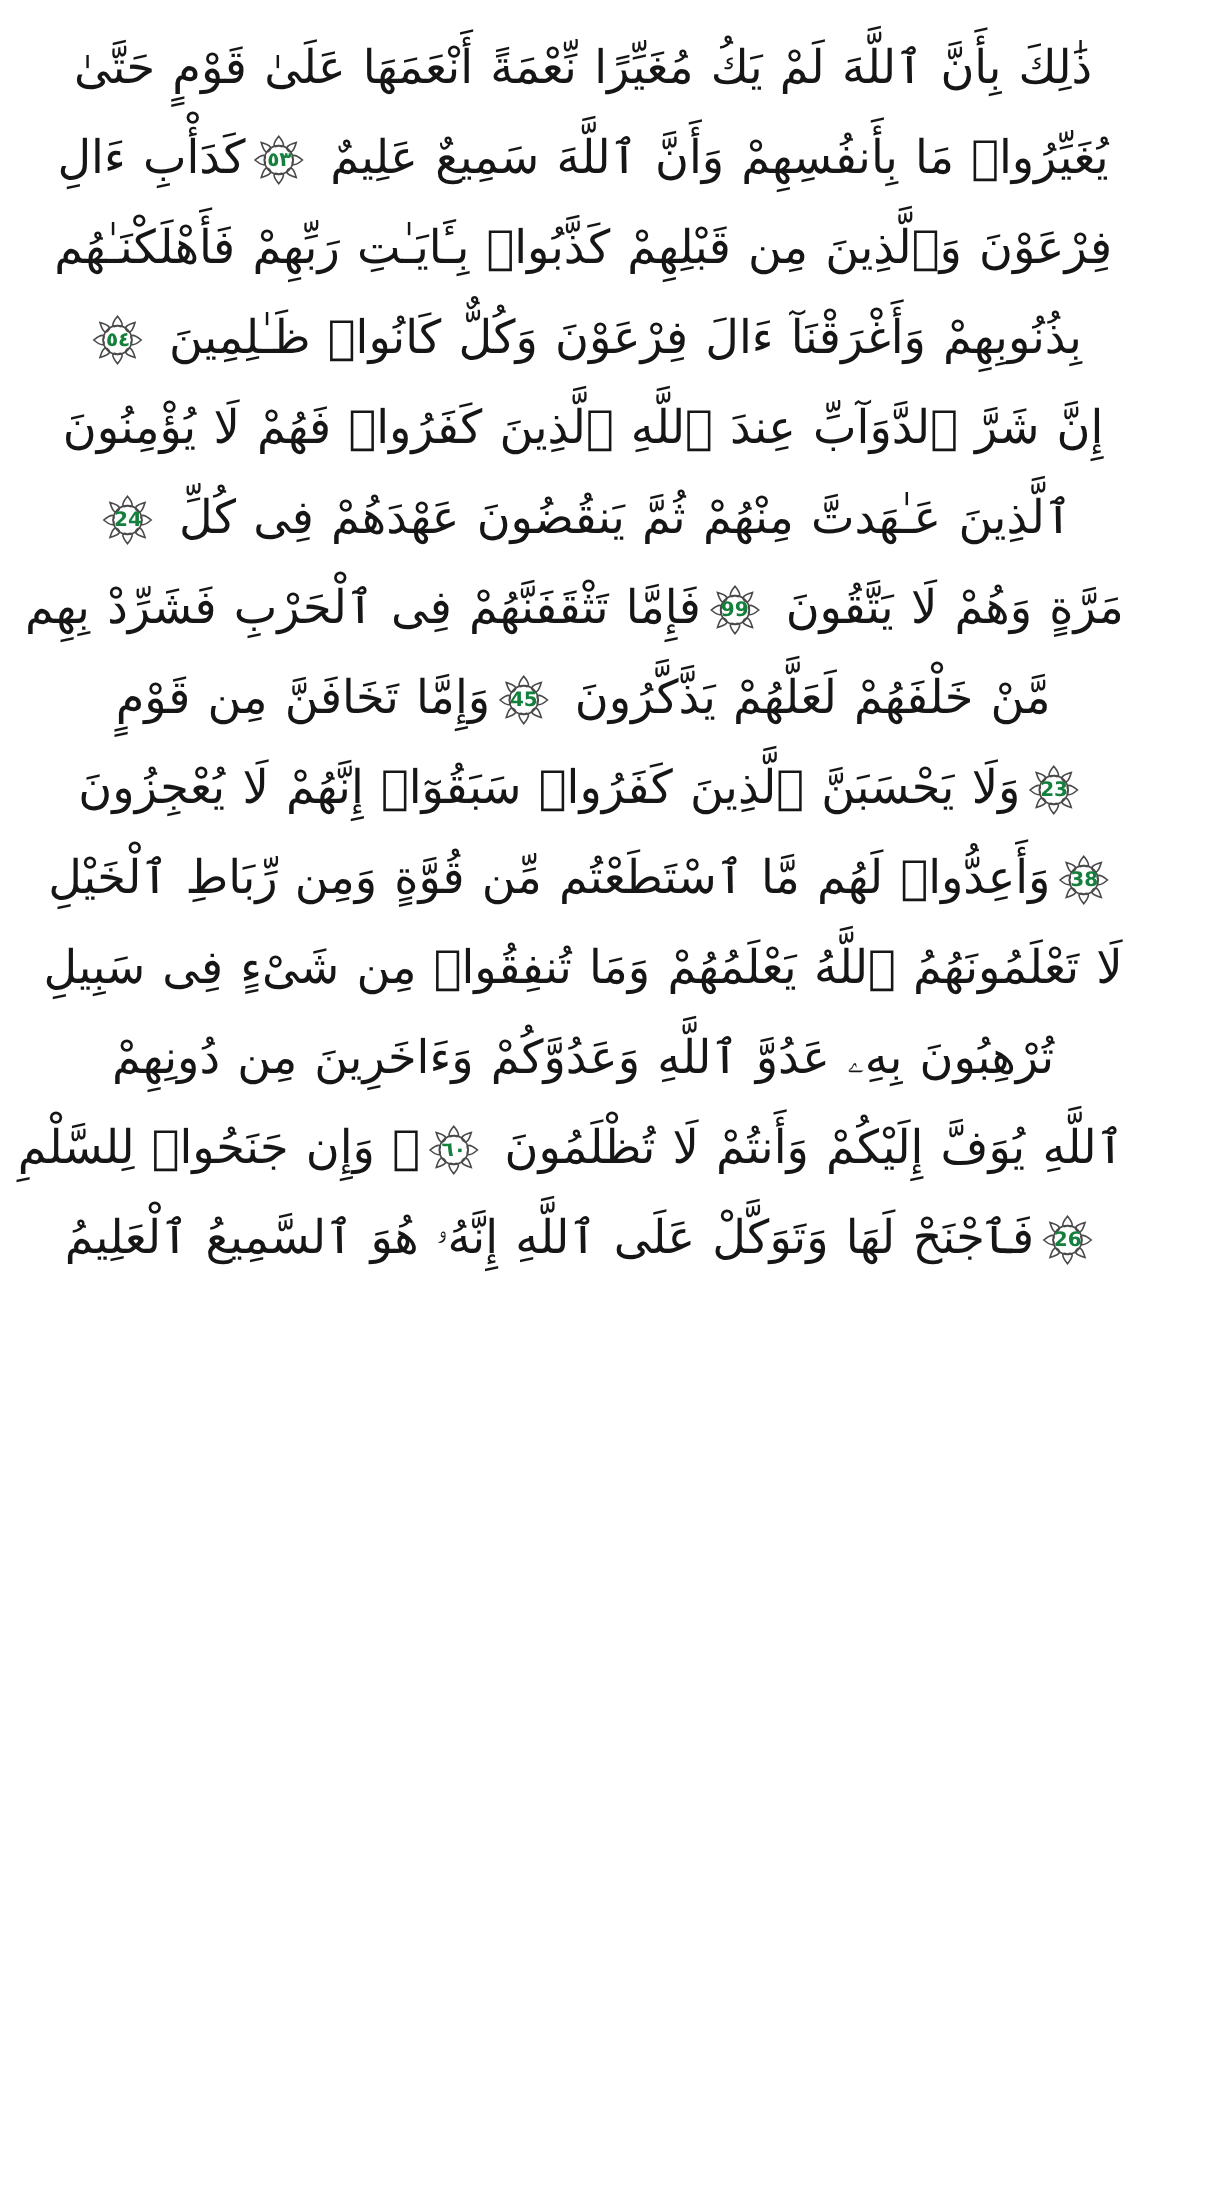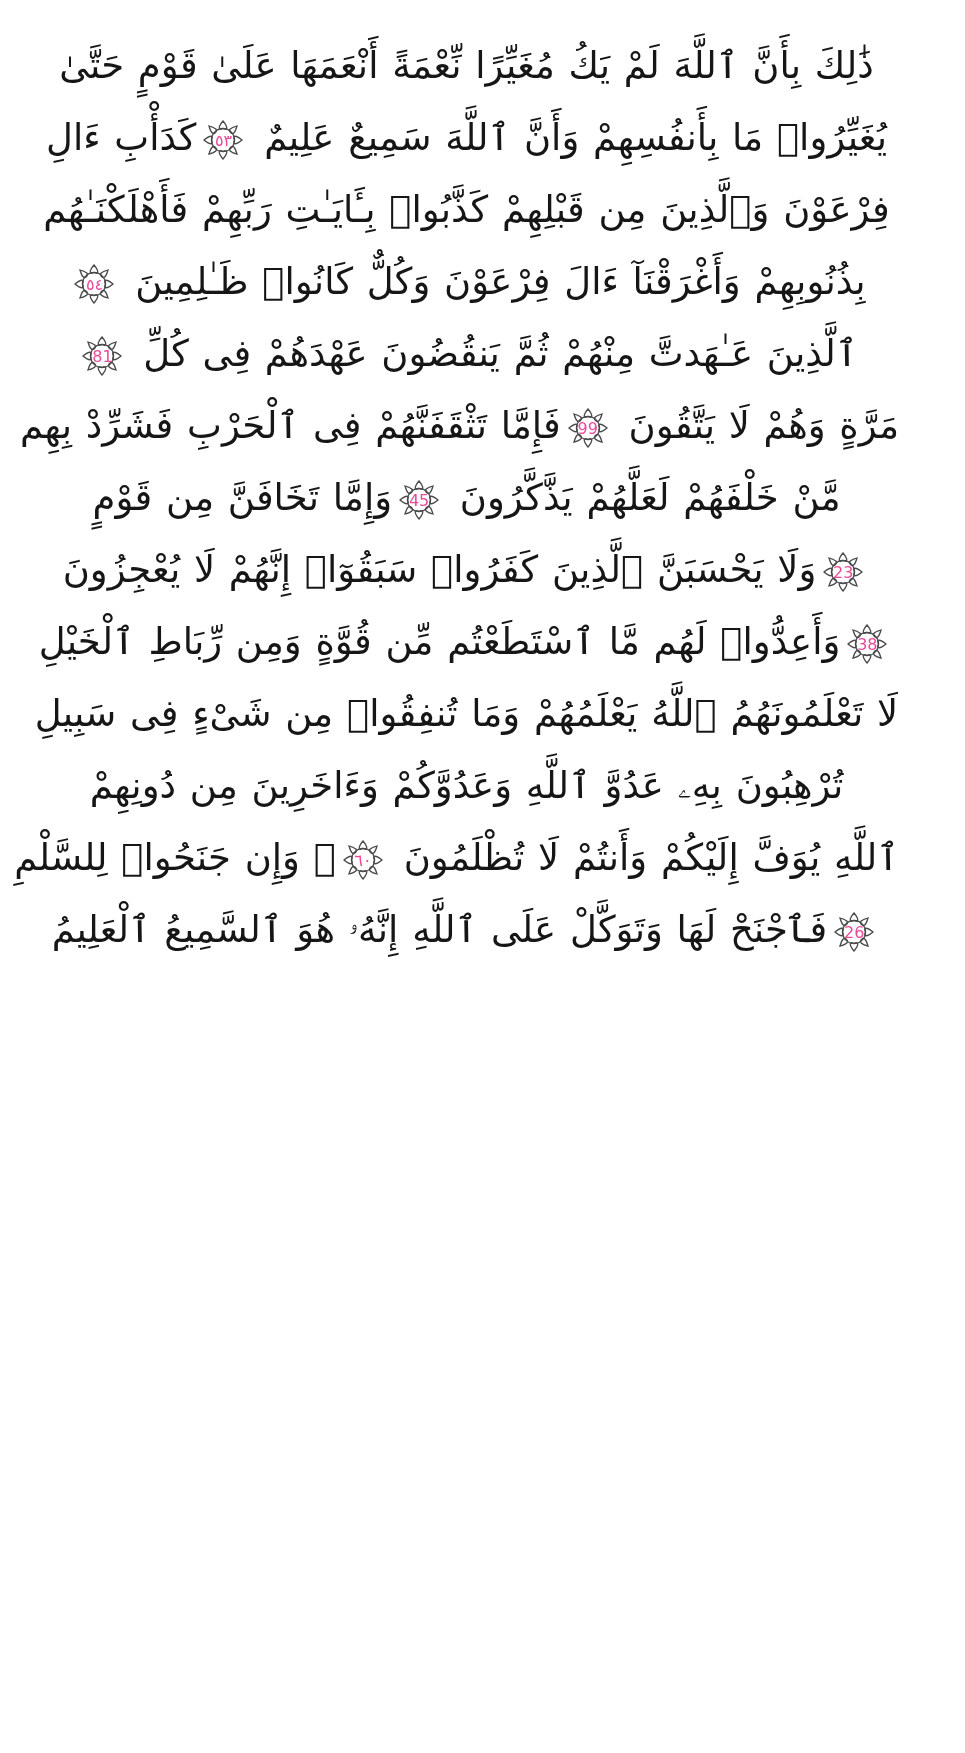--- a/index.html
+++ b/index.html
@@ -13,21 +13,21 @@
     font-family: "DejaVu Sans", sans-serif;
     color: #1a1a1a;
     overflow: hidden;
   }
   .page {
     position: relative;
     width: 933px;
     height: 1753px;
     background: #ffffff;
     box-sizing: border-box;
-    padding: 30px 34px 18px 34px;
+    padding: 18px 34px 18px 34px;
   }
   .mushaf-text {
     direction: rtl;
     text-align: center;
     font-family: "DejaVu Sans", sans-serif;
     font-size: 37px;
     line-height: 1.98;
     letter-spacing: 0.5px;
     color: #161616;
     word-spacing: 2px;
@@ -45,22 +45,23 @@
   .ayah-marker {
     display: inline-block;
     position: relative;
     width: 44px;
     height: 44px;
     vertical-align: middle;
     margin: 0 5px;
     line-height: 44px;
     text-align: center;
     font-size: 17px;
-    color: #ec4899;
+    color: #15803d;
     font-family: "DejaVu Sans", sans-serif;
+    font-weight: bold;
   }
   .ayah-marker .flower {
     position: absolute;
     left: 0;
     top: 0;
     width: 44px;
     height: 44px;
   }
   .ayah-marker .num {
     position: relative;
@@ -98,33 +99,34 @@
               <path d="M22 3 C27 9 27 13 22 10.5 C17 13 17 9 22 3 Z"></path>
               <path d="M22 41 C27 35 27 31 22 33.5 C17 31 17 35 22 41 Z"></path>
               <path d="M3 22 C9 17 13 17 10.5 22 C13 27 9 27 3 22 Z"></path>
               <path d="M41 22 C35 17 31 17 33.5 22 C31 27 35 27 41 22 Z"></path>
               <path d="M8 8 C15 10 17 12 14.5 14.5 C12 17 10 15 8 8 Z"></path>
               <path d="M36 8 C34 15 32 17 29.5 14.5 C27 12 29 10 36 8 Z"></path>
               <path d="M8 36 C10 29 12 27 14.5 29.5 C17 32 15 34 8 36 Z"></path>
               <path d="M36 36 C29 34 27 32 29.5 29.5 C32 27 34 29 36 36 Z"></path>
             </g>
           </svg><span class="num">٥٤</span></span></div>
+      <div class="line"><span>إِنَّ شَرَّ ٱلدَّوَآبِّ عِندَ ٱللَّهِ ٱلَّذِينَ كَفَرُوا۟ فَهُمْ لَا يُؤْمِنُونَ</span></div>
       <div class="line"><span>ٱلَّذِينَ عَـٰهَدتَّ مِنْهُمْ ثُمَّ يَنقُضُونَ عَهْدَهُمْ فِى كُلِّ</span> <span class="ayah-marker"><svg class="flower" viewBox="0 0 44 44" xmlns="http://www.w3.org/2000/svg">
             <g fill="none" stroke="#4a4a4a" stroke-width="1.3">
               <circle cx="22" cy="22" r="11.5"></circle>
               <path d="M22 3 C27 9 27 13 22 10.5 C17 13 17 9 22 3 Z"></path>
               <path d="M22 41 C27 35 27 31 22 33.5 C17 31 17 35 22 41 Z"></path>
               <path d="M3 22 C9 17 13 17 10.5 22 C13 27 9 27 3 22 Z"></path>
               <path d="M41 22 C35 17 31 17 33.5 22 C31 27 35 27 41 22 Z"></path>
               <path d="M8 8 C15 10 17 12 14.5 14.5 C12 17 10 15 8 8 Z"></path>
               <path d="M36 8 C34 15 32 17 29.5 14.5 C27 12 29 10 36 8 Z"></path>
               <path d="M8 36 C10 29 12 27 14.5 29.5 C17 32 15 34 8 36 Z"></path>
               <path d="M36 36 C29 34 27 32 29.5 29.5 C32 27 34 29 36 36 Z"></path>
             </g>
-          </svg><span class="num">81</span></span></div>
+          </svg><span class="num">24</span></span></div>
       <div class="line"><span>مَرَّةٍ وَهُمْ لَا يَتَّقُونَ</span> <span class="ayah-marker"><svg class="flower" viewBox="0 0 44 44" xmlns="http://www.w3.org/2000/svg">
             <g fill="none" stroke="#4a4a4a" stroke-width="1.3">
               <circle cx="22" cy="22" r="11.5"></circle>
               <path d="M22 3 C27 9 27 13 22 10.5 C17 13 17 9 22 3 Z"></path>
               <path d="M22 41 C27 35 27 31 22 33.5 C17 31 17 35 22 41 Z"></path>
               <path d="M3 22 C9 17 13 17 10.5 22 C13 27 9 27 3 22 Z"></path>
               <path d="M41 22 C35 17 31 17 33.5 22 C31 27 35 27 41 22 Z"></path>
               <path d="M8 8 C15 10 17 12 14.5 14.5 C12 17 10 15 8 8 Z"></path>
               <path d="M36 8 C34 15 32 17 29.5 14.5 C27 12 29 10 36 8 Z"></path>
               <path d="M8 36 C10 29 12 27 14.5 29.5 C17 32 15 34 8 36 Z"></path>

